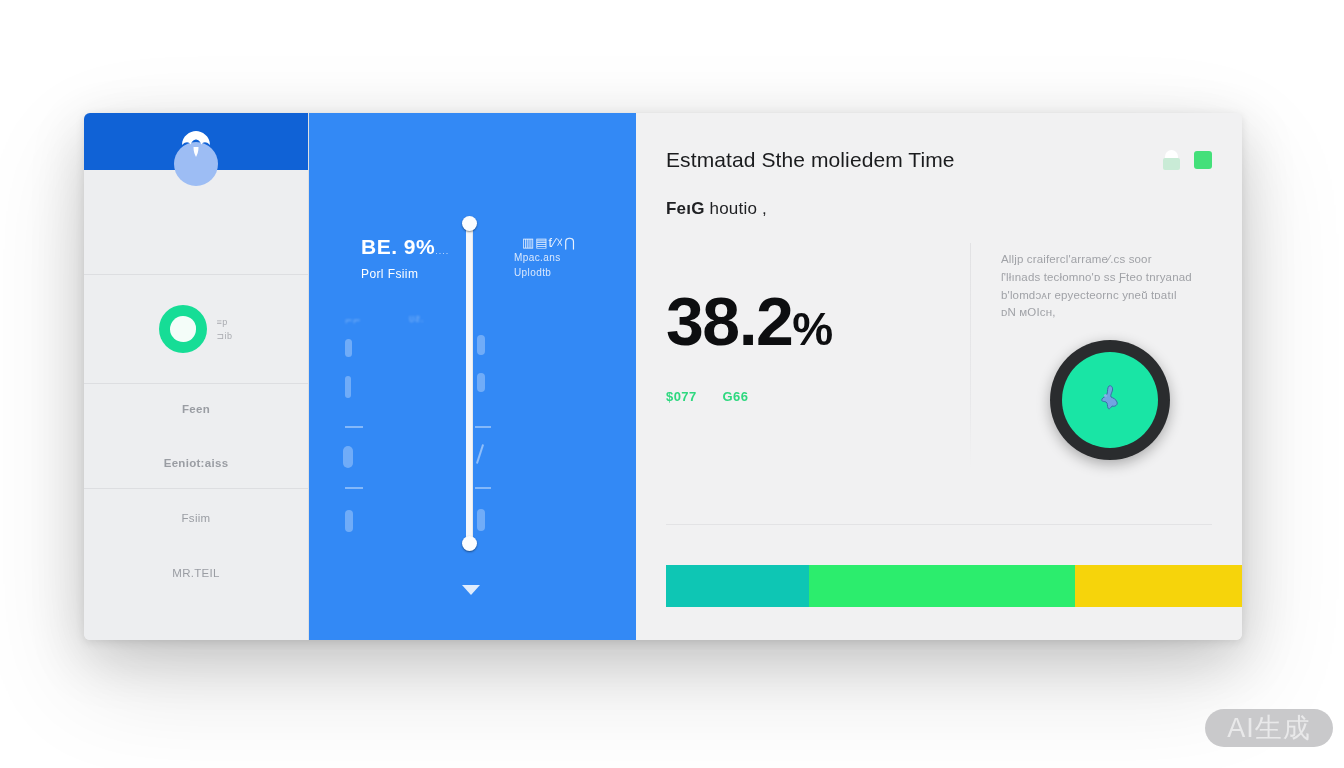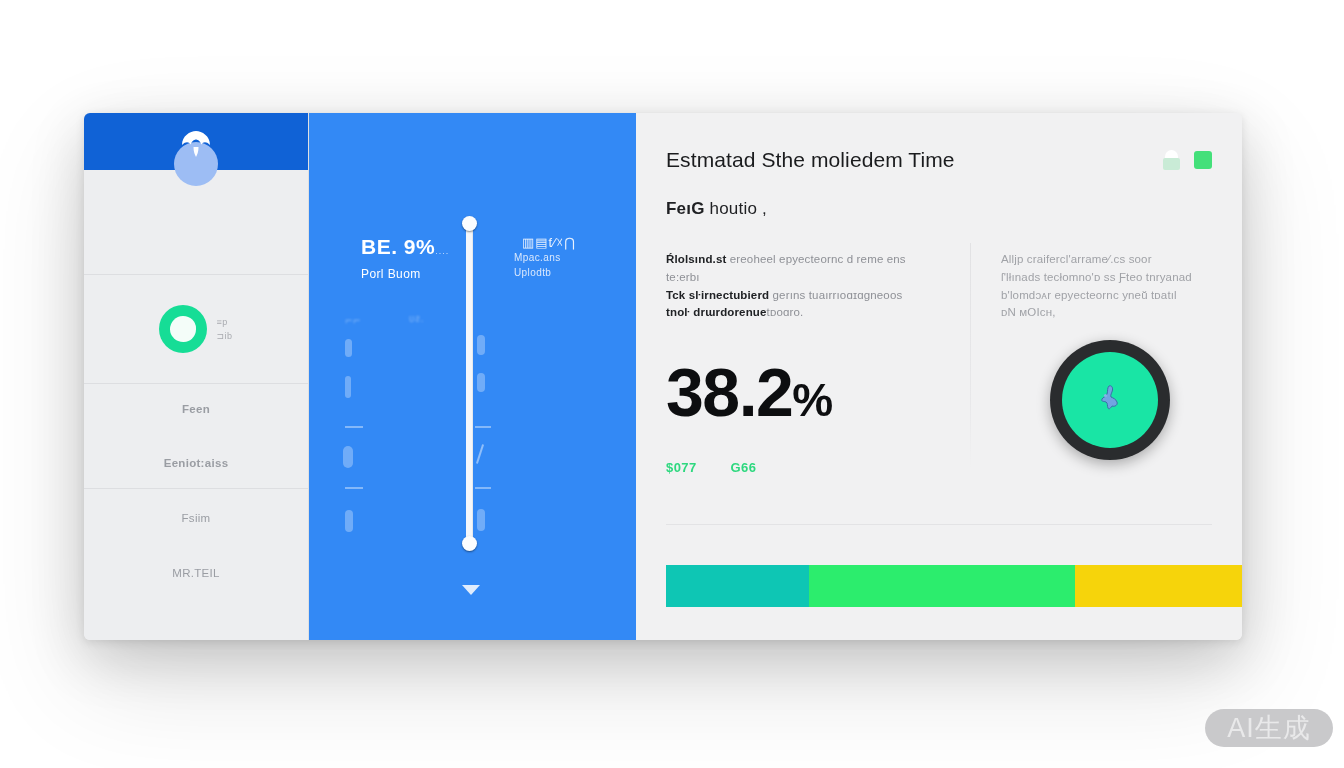--- a/index.html
+++ b/index.html
@@ -428,21 +428,21 @@
   }
   .big-number .unit {
     font-size: 46px;
     font-weight: 700;
     letter-spacing: -1px;
   }
 
   .green-stats {
     margin-top: 34px;
     display: flex;
-    gap: 34px;
+    gap: 26px;
     font-size: 13px;
     font-weight: 700;
     color: #2ed87f;
     letter-spacing: 0.4px;
     filter: blur(0.4px);
   }
 
   
   .gauge {
     position: absolute;
@@ -555,21 +555,21 @@
     </div>
   </div>
 
   <div class="blue-panel">
 
 
     <div class="bp-metric">
       <div class="bp-metric-value">
         <span>B︎︎E. 9%</span><span class="faint">....</span>
       </div>
-      <div class="bp-metric-label">Porl Buom</div>
+      <div class="bp-metric-label">Porl Fsiim</div>
     </div>
 
     <div class="bp-right-text">
       <div class="bp-right-head">▥▤ƭ⁄☓⋂</div>
       <div class="bp-right-sub">
         <div>Mpac.ans</div>
         <div>Uplodtb</div>
       </div>
     </div>
 
@@ -611,25 +611,20 @@
     </div>
 
     <div class="main-subtitle">
       <b>FeıG</b><span> houtio ,</span>
     </div>
 
     <div class="cols">
       <div class="col-divider"></div>
 
       <div class="col-left">
-        <div class="para">
-          <div><b>Ŕlolsınd.st</b><span> ereoheel epyecteornc d reme  ens te:erbı</span></div>
-          <div><b>Tck  sŀirnectubierd</b><span>  gerıns tuaırrıoɑɪɑɡneoos</span></div>
-          <div><b>tnoŀ drɯrdorenue</b><span>tᴅoɑro.</span></div>
-        </div>
 
         <div class="big-number">
           <span>38.2</span><span class="unit">%</span>
         </div>
 
         <div class="green-stats">
           <span>$077</span>
           <span>G66</span>
         </div>
       </div>

